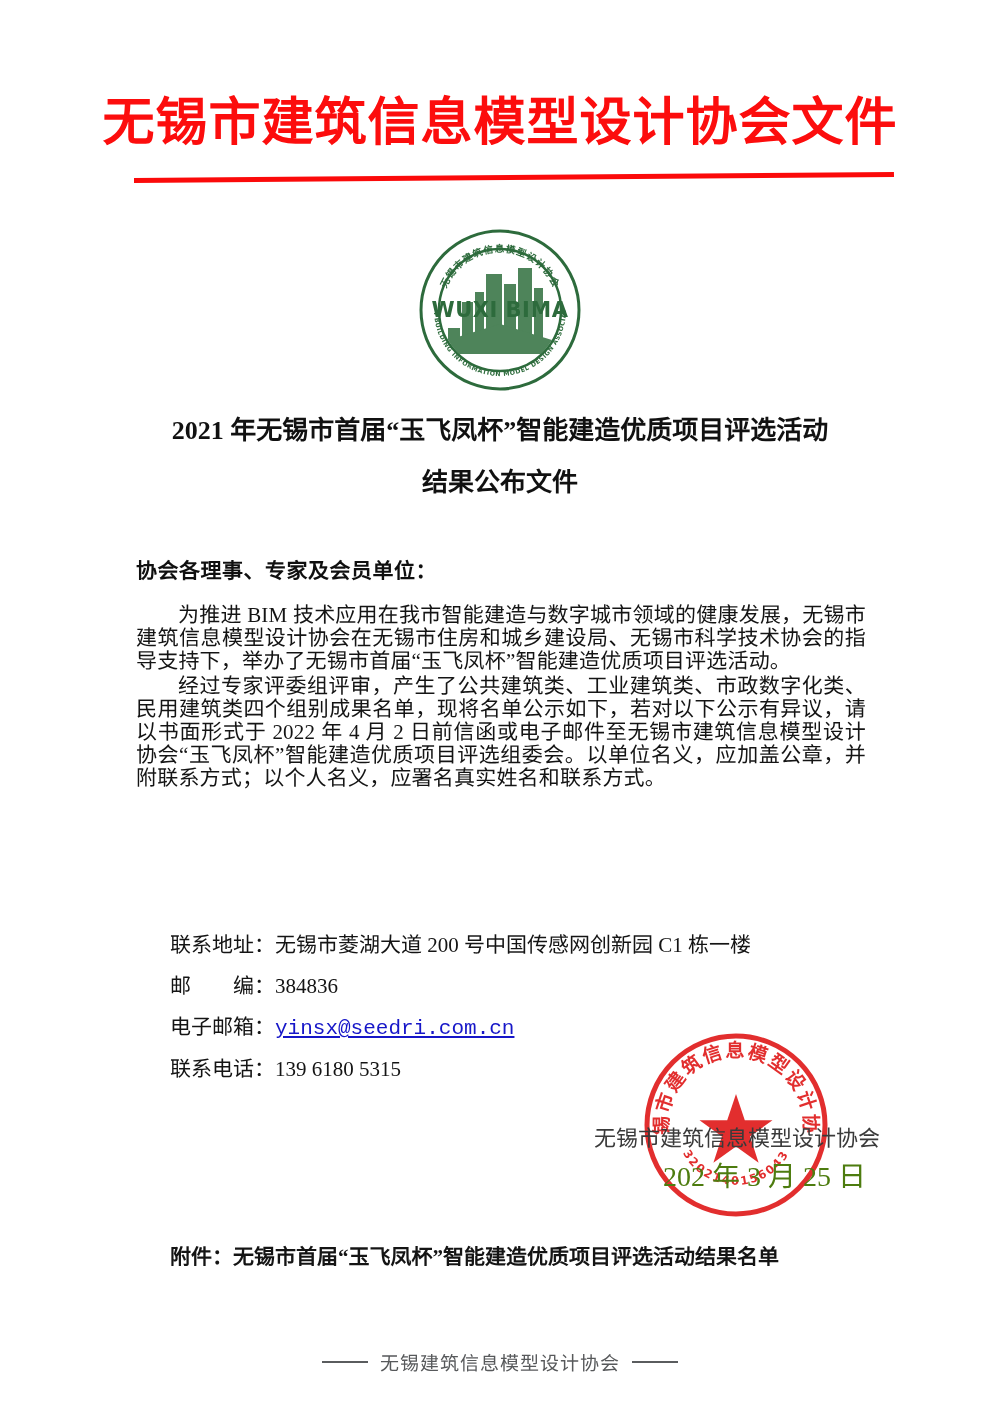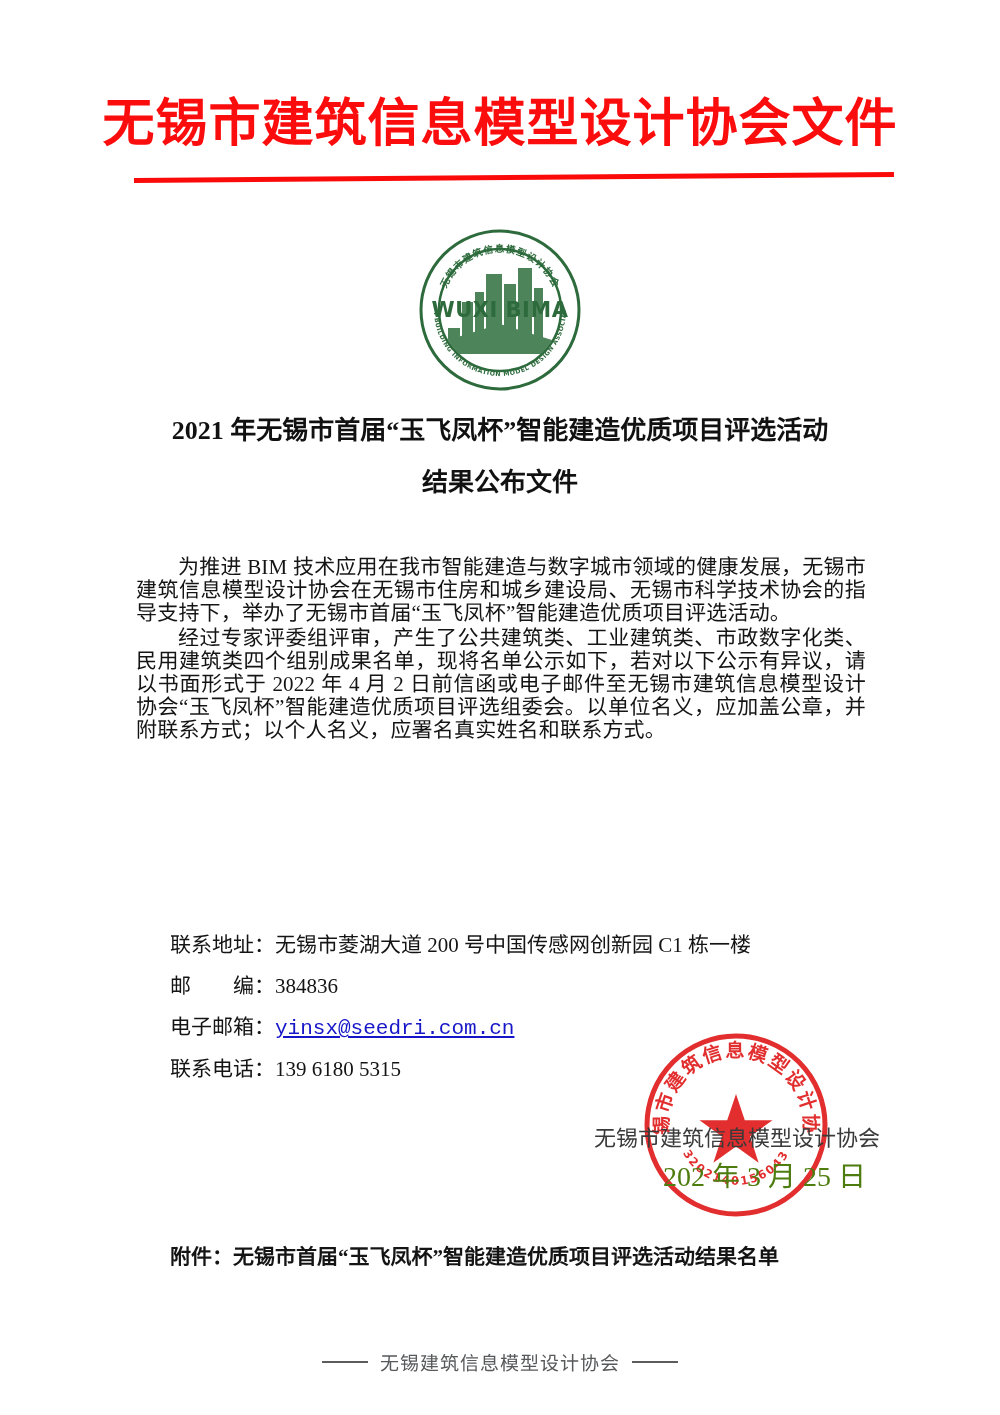--- a/index.html
+++ b/index.html
@@ -23,21 +23,21 @@
 
   
   .masthead {
     position: absolute;
     left: 0;
     top: 96px;
     width: 1000px;
     text-align: center;
   }
   .masthead-title {
-    font-family: Liberation Sans, sans-serif;
+    font-family: Liberation Serif, serif;
     font-weight: bold;
     font-size: 52px;
     line-height: 1.05;
     letter-spacing: 1px;
     color: #fc0d0d;
     white-space: nowrap;
   }
   .masthead-rule {
     position: absolute;
     left: 134px;
@@ -232,20 +232,21 @@
       <text x="82" y="89" text-anchor="middle" font-family="DejaVu Sans, sans-serif" font-size="21" font-weight="bold" fill="#2d6b3c" letter-spacing="0.5">WUXI BIMA</text>
     </svg>
   </div>
 
   <div class="doc-title">
     <span class="doc-title-line">2021 年无锡市首届“玉飞凤杯”智能建造优质项目评选活动</span>
     <span class="doc-title-line">结果公布文件</span>
   </div>
 
   <div class="body-block">
+    <div class="salutation">协会各理事、专家及会员单位：</div>
     <p class="para">为推进 BIM 技术应用在我市智能建造与数字城市领域的健康发展，无锡市建筑信息模型设计协会在无锡市住房和城乡建设局、无锡市科学技术协会的指导支持下，举办了无锡市首届“玉飞凤杯”智能建造优质项目评选活动。</p>
     <p class="para">经过专家评委组评审，产生了公共建筑类、工业建筑类、市政数字化类、民用建筑类四个组别成果名单，现将名单公示如下，若对以下公示有异议，请以书面形式于 2022 年 4 月 2 日前信函或电子邮件至无锡市建筑信息模型设计协会“玉飞凤杯”智能建造优质项目评选组委会。以单位名义，应加盖公章，并附联系方式；以个人名义，应署名真实姓名和联系方式。</p>
   </div>
 
   <div class="contact-list">
     <div class="contact-row">
       <span class="contact-label">联系地址：</span><span class="contact-value">无锡市菱湖大道 200 号中国传感网创新园 C1 栋一楼</span>
     </div>
     <div class="contact-row">
       <span class="contact-label">邮　　编：</span><span class="contact-value">384836</span>

